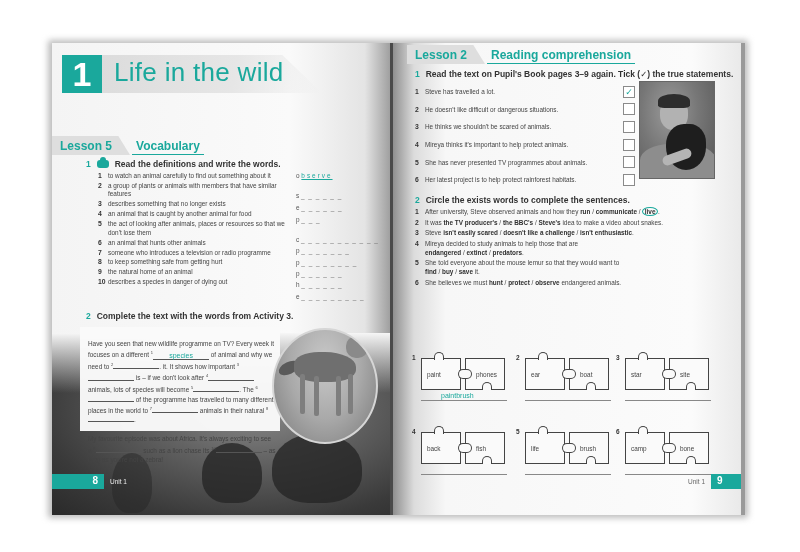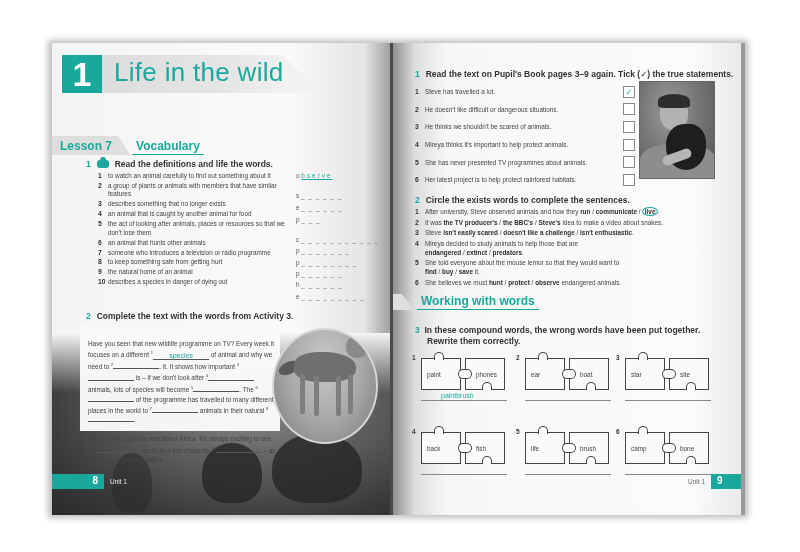--- a/index.html
+++ b/index.html
@@ -155,28 +155,28 @@
     <div class="plant" style="left:60px;top:120px;width:40px;height:60px;opacity:.5"></div>
   </div>
 
   <div class="unit-banner">
     <div class="stripe"></div>
     <div class="unit-num">1</div>
     <div class="unit-title">Life in the wild</div>
   </div>
 
   <div class="lesson-head" style="left:0;top:93px;">
-    <span class="lbl">Lesson 7</span>
+    <span class="lbl">Lesson 5</span>
     <span class="ttl">Vocabulary</span>
   </div>
 
   <div class="ex-title" style="left:34px;top:116px;">
     <span class="num">1</span>
     <span class="ico-team"></span>
-    <span>Read the definitions and life the words.</span>
+    <span>Read the definitions and write the words.</span>
   </div>
 
   <div class="def-list">
     <div class="def">
         <span class="n">1</span>
         <span>to watch an animal carefully to find out something about it</span>
       </div>
     <div class="def">
         <span class="n">2</span>
         <span>a group of plants or animals with members that have similar features</span>
@@ -261,20 +261,24 @@
 
   <div class="page-foot-left">
     <span>8</span>
   </div>
   <div class="foot-unit-left">Unit 1</div>
 </div>
 
 <div class="spine"></div>
 
 <div class="page page-right">
+  <div class="lesson-head" style="left:14px;top:2px;">
+    <span class="lbl">Lesson 2</span>
+    <span class="ttl">Reading comprehension</span>
+  </div>
 
   <div class="ex-title" style="left:22px;top:26px;">
     <span class="num">1</span>
     <span>Read the text on Pupil's Book pages 3–9 again. Tick (✓) the true statements.</span>
   </div>
 
   <div class="stmt-list">
     <div class="stmt">
         <span class="n">1</span>
         <span class="txt">Steve has travelled a lot.</span>
@@ -340,29 +344,21 @@
     <div class="cl">
         <span class="n">5</span>
         <span><span>She told everyone about the mouse lemur so that they would want to</span><br><b>find</b> / <b>buy</b> / <b>save</b> <span>it.</span></span>
       </div>
     <div class="cl">
         <span class="n">6</span>
         <span><span>She believes we must</span> <b>hunt</b> / <b>protect</b> / <b>observe</b> <span>endangered animals.</span></span>
       </div>
   </div>
 
-  <div class="ww-head">
-    <span class="tri"></span>
-    <span class="ttl">Working with words</span>
-  </div>
-
-  <div class="ex-title" style="left:22px;top:282px;flex-direction:column;align-items:flex-start;gap:1px;">
-    <div><span class="num">3</span>&nbsp;&nbsp;<span>In these compound words, the wrong words have been put together.</span></div>
-    <div style="padding-left:12px">Rewrite them correctly.</div>
-  </div>
+
 
   <div class="puzzles">
 
     <div class="pz" style="left:0;top:0;">
       <span class="num">1</span>
       <div class="piece a">
           <div class="knob-top"></div>
           <div class="knob-right"></div>
           <span>paint</span>
         </div>

